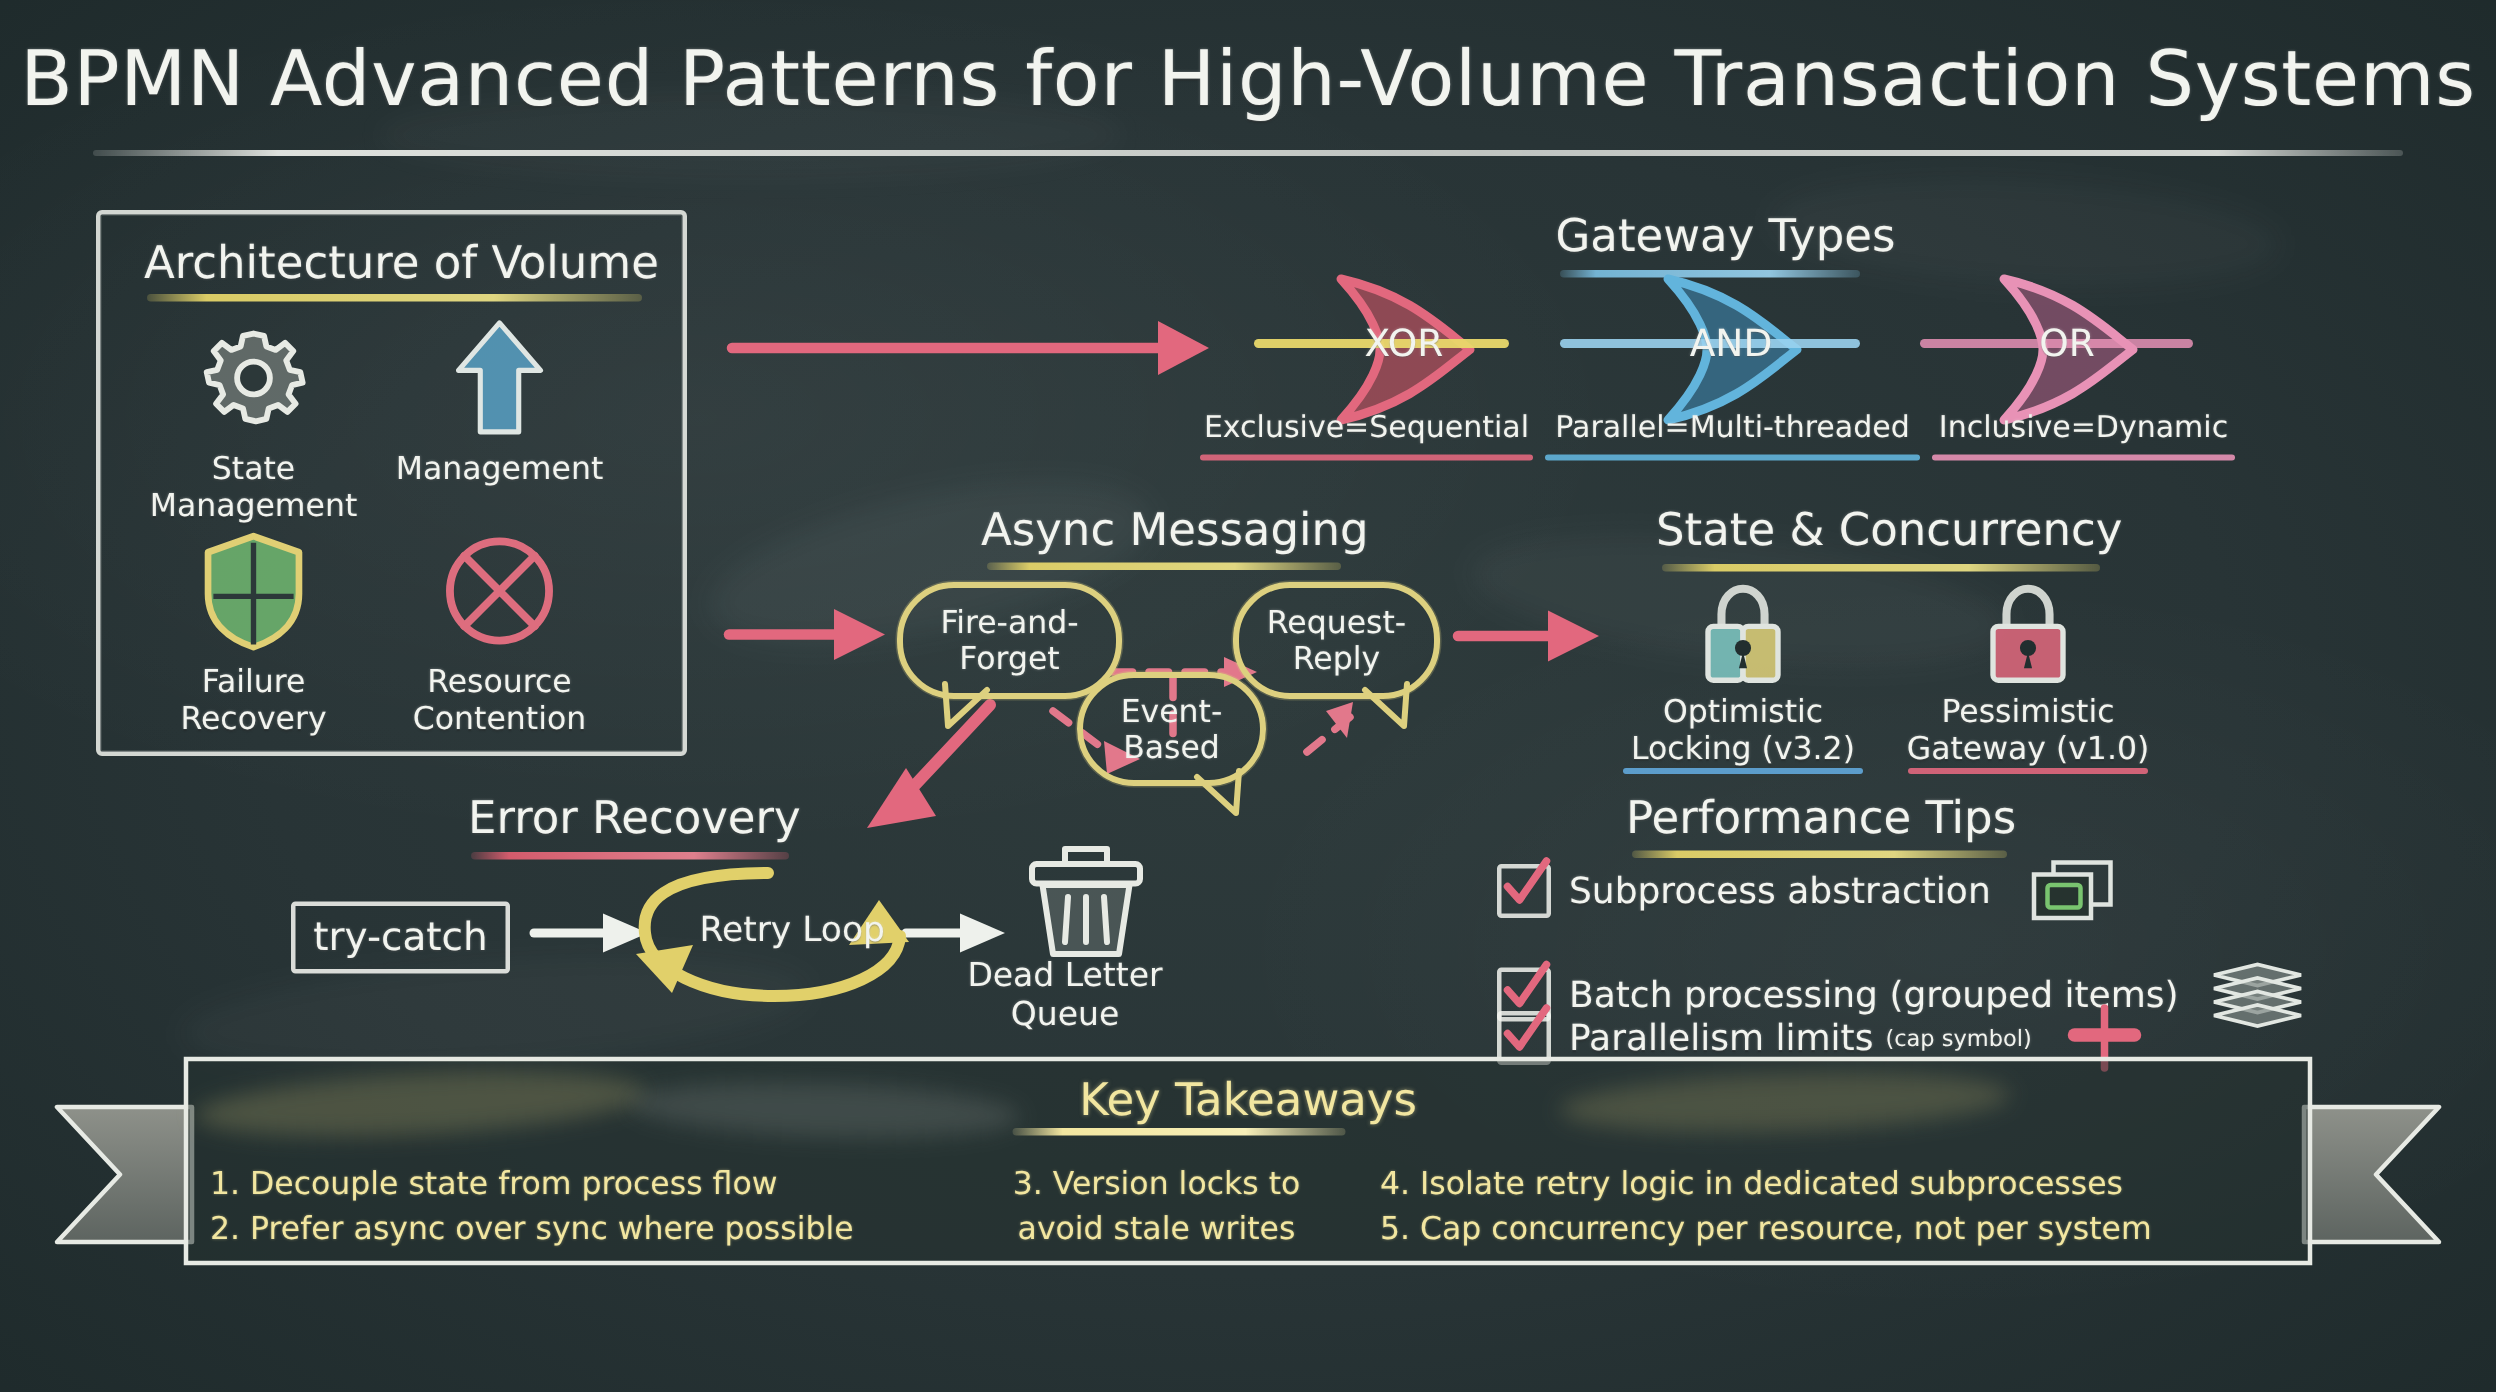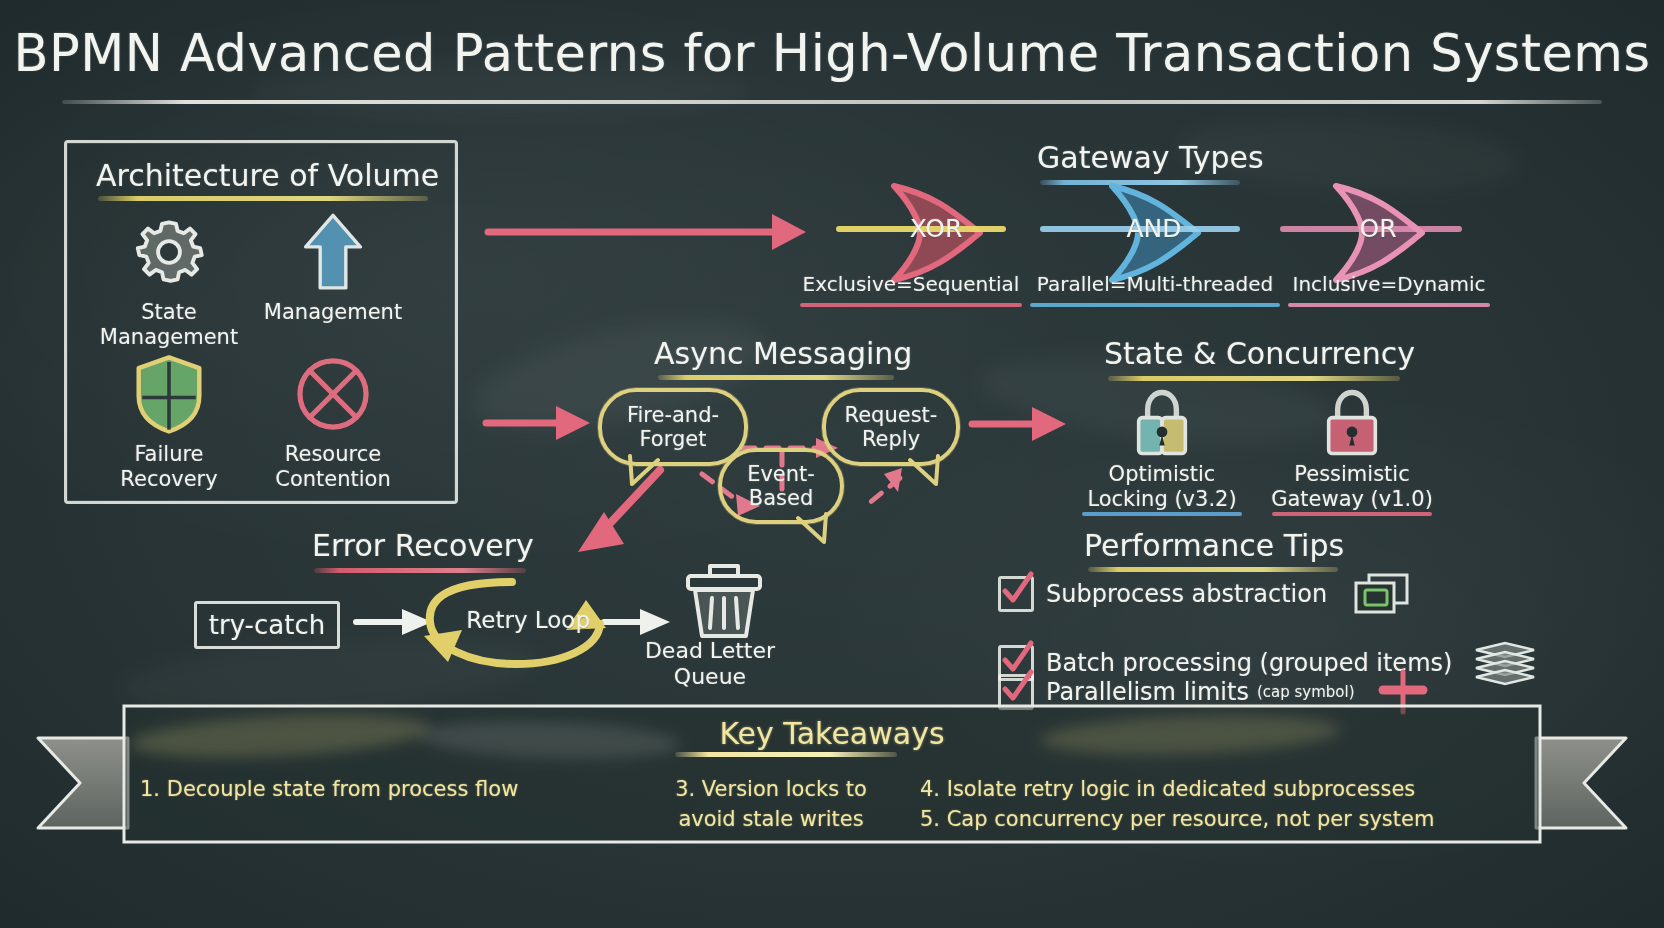--- a/index.html
+++ b/index.html
@@ -385,20 +385,21 @@
 
   <div class="ribbon-smudge" style="left:130px;top:716px;width:300px;height:40px;background:rgba(218,206,126,.22);transform:rotate(-3deg);"></div>
   <div class="ribbon-smudge" style="left:420px;top:722px;width:260px;height:36px;background:rgba(228,233,226,.13);transform:rotate(2deg);"></div>
   <div class="ribbon-smudge" style="left:1040px;top:716px;width:300px;height:38px;background:rgba(218,206,126,.2);transform:rotate(-2deg);"></div>
 
   <div id="take-title">Key Takeaways</div>
   <div id="take-title-ul"></div>
 
   <div class="take-col" style="left:140px;top:774px;width:480px;">
     <div>1. Decouple state from process flow</div>
+    <div>2. Prefer async over sync where possible</div>
   </div>
 
   <div class="take-col" style="left:646px;top:774px;width:250px;text-align:center;">
     <div>3. Version locks to</div>
     <div>avoid stale writes</div>
   </div>
 
   <div class="take-col" style="left:920px;top:774px;width:600px;">
     <div>4. Isolate retry logic in dedicated subprocesses</div>
     <div>5. Cap concurrency per resource, not per system</div>

